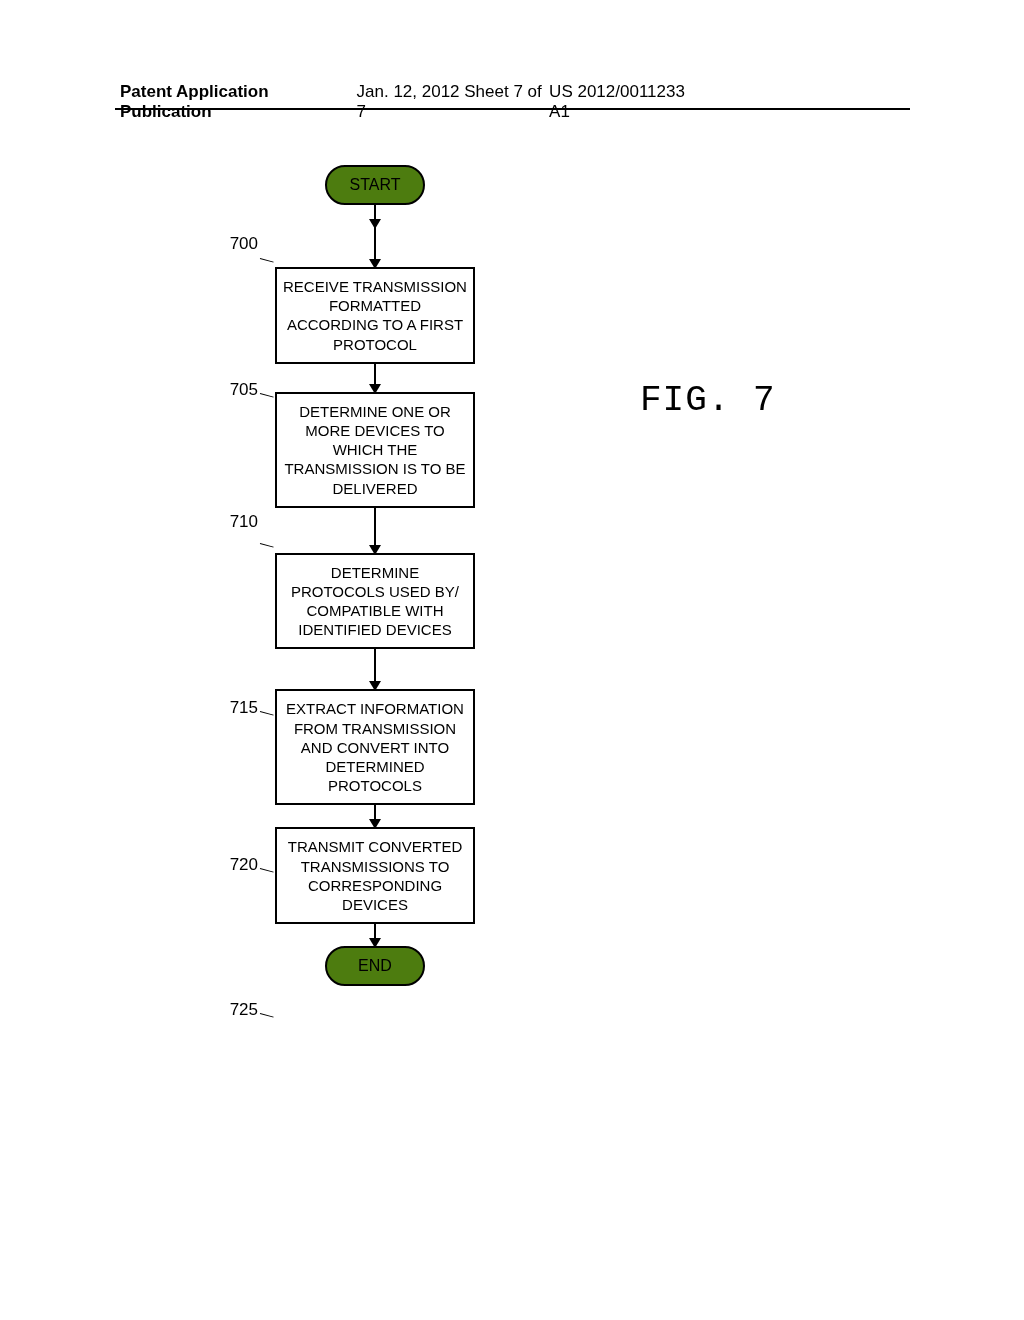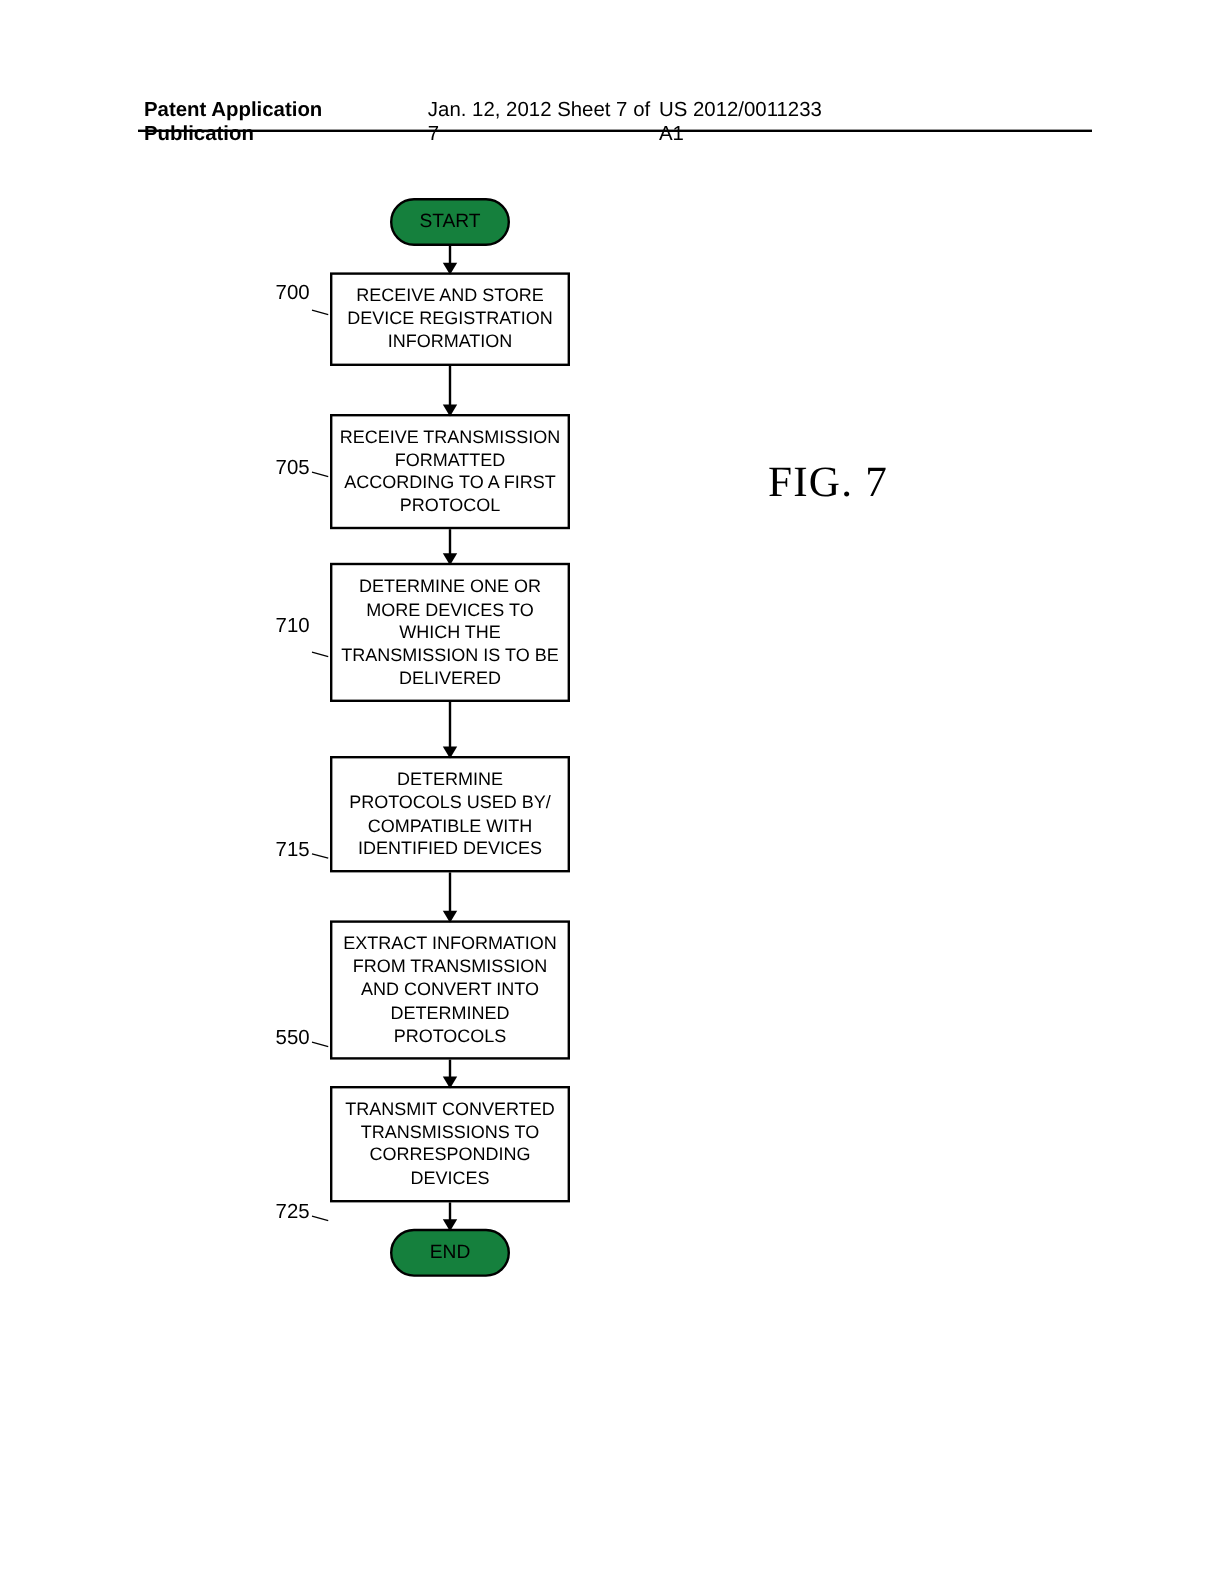--- a/index.html
+++ b/index.html
@@ -42,21 +42,21 @@
   .terminator {
     margin: 0 auto;
     width: 100px;
     height: 40px;
     border: 2px solid #000;
     border-radius: 20px;
     display: flex;
     align-items: center;
     justify-content: center;
     font-size: 16px;
-    background: #15803d;
+    background: #4d7c0f;
   }
 
   .box {
     width: 200px;
     margin: 0 auto;
     border: 2px solid #000;
     padding: 8px 6px;
     text-align: center;
     font-size: 15px;
     line-height: 1.28;
@@ -92,21 +92,21 @@
     position: absolute;
     height: 1px;
     background: #000;
   }
 
   .figlabel {
     position: absolute;
     top: 380px;
     left: 640px;
     font-size: 36px;
-    font-family: Liberation Serif, serif;
+    font-family: Liberation Mono, monospace;
     letter-spacing: 1px;
   }
 </style>
 </head>
 <body>
 
 <div class="header">
   <span class="header-left">Patent Application Publication</span>
   <span class="header-center">Jan. 12, 2012  Sheet 7 of 7</span>
   <span class="header-right">US 2012/0011233 A1</span>
@@ -115,23 +115,20 @@
 
 <div class="figlabel">FIG. 7</div>
 
 <div class="flowchart">
 
   <div class="terminator">
     <span>START</span>
   </div>
   <div class="arrow" style="height:22px;"></div>
 
-  <div class="box">
-    <span>RECEIVE AND STORE DEVICE REGISTRATION INFORMATION</span>
-  </div>
   <div class="arrow" style="height:40px;"></div>
 
   <div class="box">
     <span>RECEIVE TRANSMISSION FORMATTED ACCORDING TO A FIRST PROTOCOL</span>
   </div>
   <div class="arrow" style="height:28px;"></div>
 
   <div class="box">
     <span>DETERMINE ONE OR MORE DEVICES TO WHICH THE TRANSMISSION IS TO BE DELIVERED</span>
   </div>
@@ -162,17 +159,17 @@
 
 <div class="reflabel" style="top:380px; left:208px;">705</div>
 <div class="leader" style="top:393px; left:260px; width:14px; transform: rotate(15deg); transform-origin: left center;"></div>
 
 <div class="reflabel" style="top:512px; left:208px;">710</div>
 <div class="leader" style="top:543px; left:260px; width:14px; transform: rotate(15deg); transform-origin: left center;"></div>
 
 <div class="reflabel" style="top:698px; left:208px;">715</div>
 <div class="leader" style="top:711px; left:260px; width:14px; transform: rotate(15deg); transform-origin: left center;"></div>
 
-<div class="reflabel" style="top:855px; left:208px;">550</div>
+<div class="reflabel" style="top:855px; left:208px;">720</div>
 <div class="leader" style="top:868px; left:260px; width:14px; transform: rotate(15deg); transform-origin: left center;"></div>
 
 <div class="reflabel" style="top:1000px; left:208px;">725</div>
 <div class="leader" style="top:1013px; left:260px; width:14px; transform: rotate(15deg); transform-origin: left center;"></div>
 
 </body></html>

